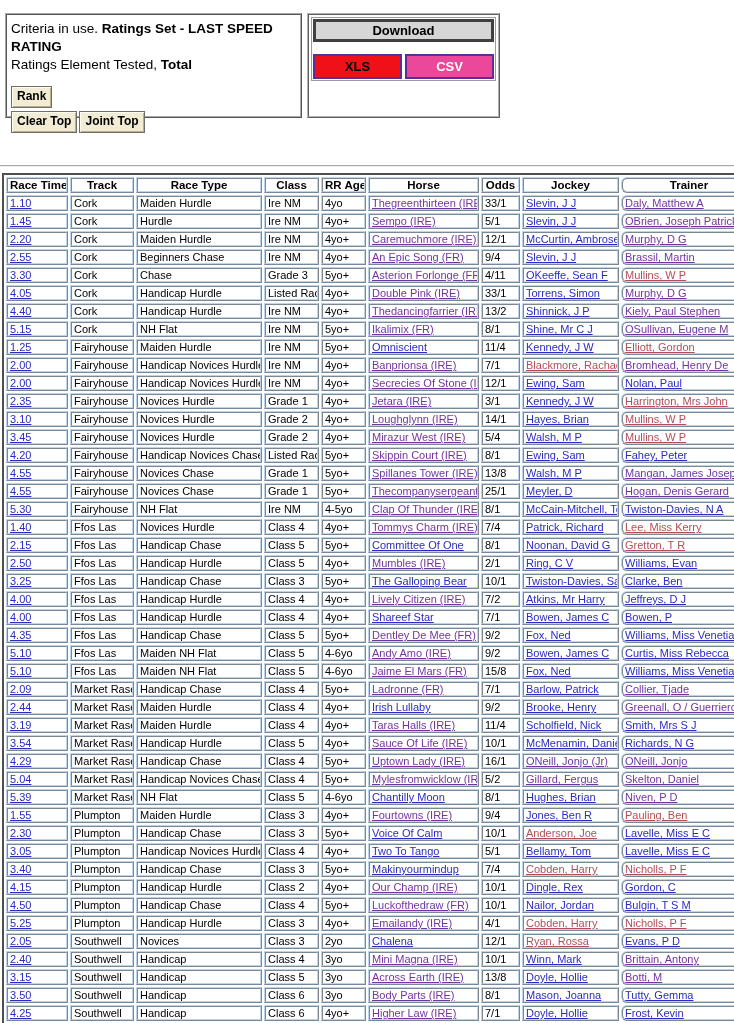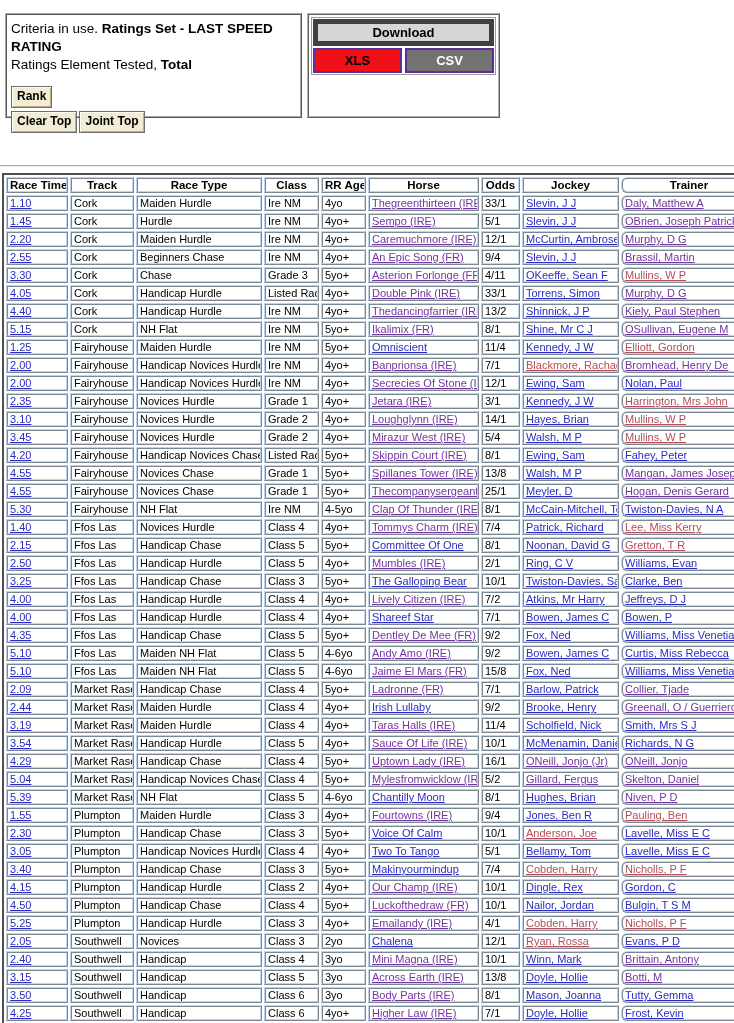--- a/index.html
+++ b/index.html
@@ -18,27 +18,27 @@
   .btn-row{margin-top:0;}
   .beige-btn{display:inline-block;background:#f2ecd4;border:1px solid #6e6e6e;
     box-shadow:inset 1px 1px 0 #fffdf0, inset -1px -1px 0 #b9b088;
     font-weight:bold;font-size:12px;padding:2px 5px 2px 5px;margin-right:2px;cursor:pointer;}
   .rank-row{margin-top:13px;}
   .clear-row{margin-top:3px;}
 
   .download-box{position:absolute;left:307px;top:13px;width:193px;height:105px;
     border:2px ridge #b2b2b2;background:#fff;padding:2px;}
   .download-inner{border:1px solid #9a9a9a;padding:1px;}
-  .download-header{background:#d6d6d6;border:5px solid #404040;text-align:center;
+  .download-header{background:#d6d6d6;border:3px solid #404040;text-align:center;
     font-weight:bold;font-size:13px;padding:1px 0;}
-  .dl-btn-row{display:flex;gap:3px;margin-top:2px;}
+  .dl-btn-row{display:flex;gap:3px;margin-top:12px;}
   .dl-btn{flex:1;text-align:center;font-weight:bold;font-size:13px;padding:3px 0;
     border:2px solid #5b2f96;cursor:pointer;}
   .dl-xls{background:#ef1117;color:#000;}
-  .dl-csv{background:#737373;color:#fff;}
+  .dl-csv{background:#ec4899;color:#fff;}
 
   .separator{border:none;border-top:1px solid #a9a9a9;border-bottom:1px solid #ececec;
     margin:0;width:734px;}
 
   
   table.ratings{border-collapse:separate;border-spacing:2px;background:#fff;
     border:2px solid var(--table-border);margin:6px 0 0 2px;width:730px;table-layout:fixed;}
   table.ratings th, table.ratings td{
     border:2px ridge var(--cell-border);background:#fff;white-space:nowrap;overflow:hidden;
     padding:0 2px;height:12px;line-height:12px;font-size:11px;vertical-align:middle;}

